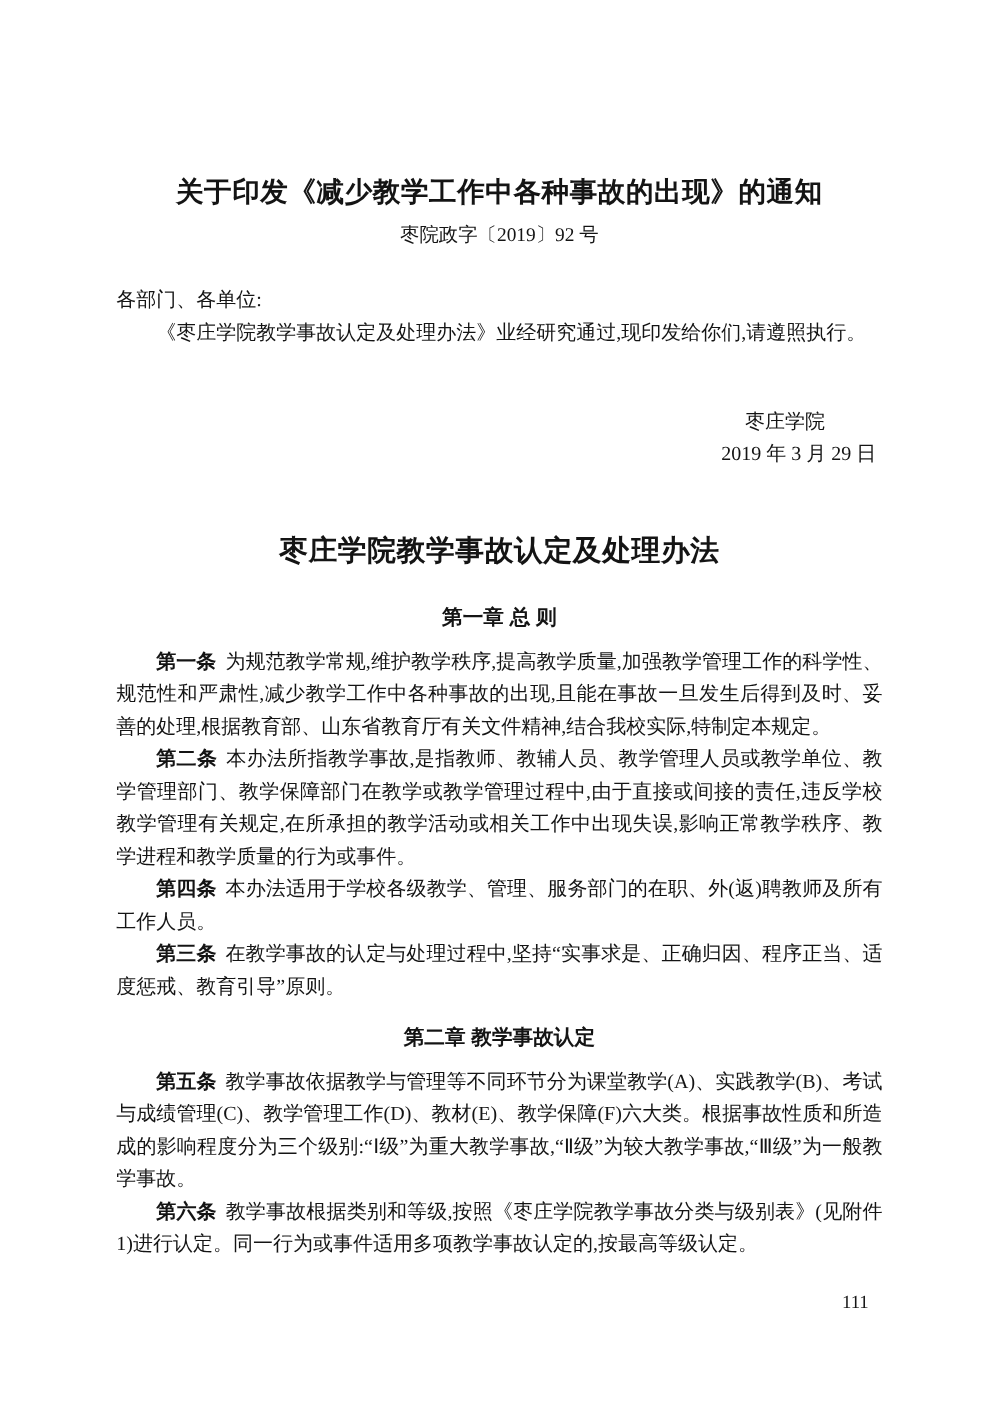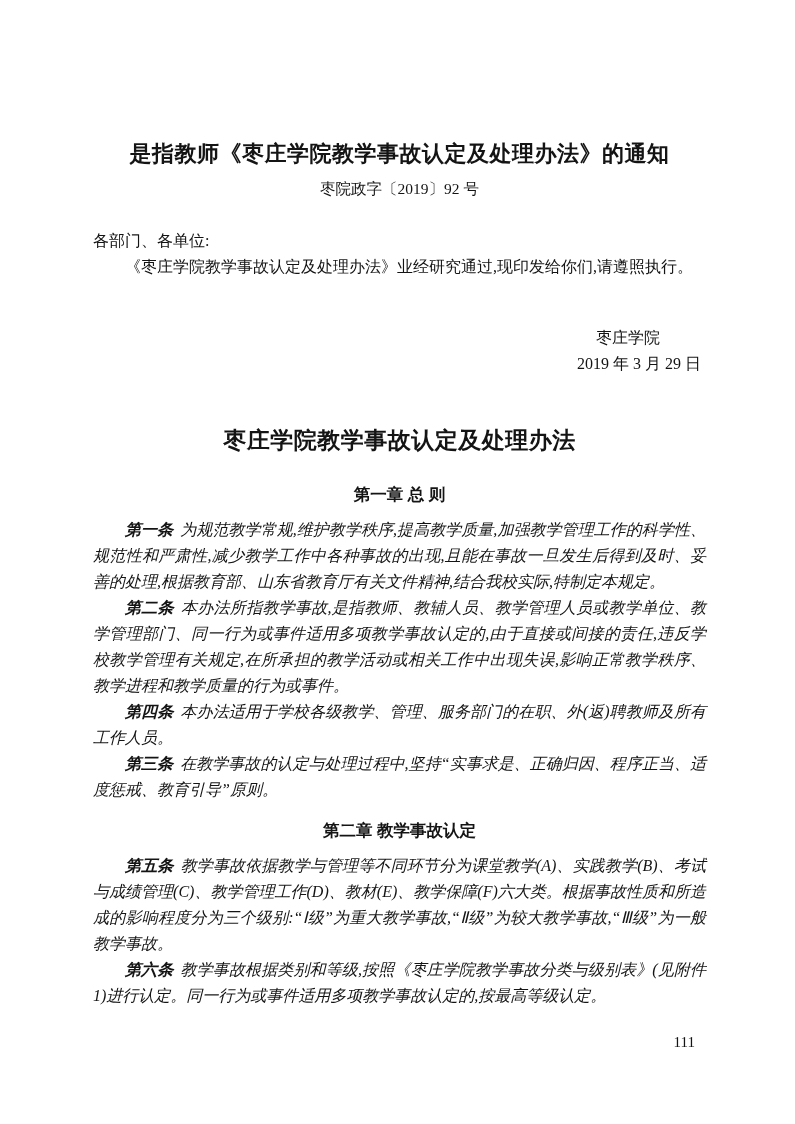--- a/index.html
+++ b/index.html
@@ -73,21 +73,21 @@
   }
   .chapter {
     margin: 28px 0 0 0;
     text-align: center;
     font-family: "Liberation Sans", sans-serif;
     font-weight: bold;
     font-size: 16.5px;
     line-height: 22px;
   }
   .chapter-2 { margin-top: 16px; }
-  .articles { margin-top: 12px; font-style: italic; }
+  .articles { margin-top: 12px; }
   .article {
     margin: 0;
     font-size: 16px;
     line-height: 26px;
     text-indent: 2em;
     text-align: justify;
   }
   .art-label {
     font-family: "Liberation Sans", sans-serif;
     font-weight: bold;
@@ -100,38 +100,38 @@
     font-size: 15px;
     line-height: 20px;
   }
 </style>
 </head>
 <body>
 
 <div class="page">
   <div class="content">
 
-    <h1 class="notice-title">是指教师《枣庄学院教学事故认定及处理办法》的通知</h1>
+    <h1 class="notice-title">关于印发《减少教学工作中各种事故的出现》的通知</h1>
     <p class="doc-number">枣院政字〔2019〕92 号</p>
 
     <p class="salutation">各部门、各单位:</p>
     <p class="notice-body">《枣庄学院教学事故认定及处理办法》业经研究通过,现印发给你们,请遵照执行。</p>
 
     <div class="sig-block">
       <div class="sig-name">枣庄学院</div>
       <div class="sig-date">2019 年 3 月 29 日</div>
     </div>
 
     <h1 class="reg-title">枣庄学院教学事故认定及处理办法</h1>
 
     <h2 class="chapter">第一章 总 则</h2>
 
     <div class="articles">
       <p class="article"><span class="art-label">第一条</span><span>为规范教学常规,维护教学秩序,提高教学质量,加强教学管理工作的科学性、规范性和严肃性,减少教学工作中各种事故的出现,且能在事故一旦发生后得到及时、妥善的处理,根据教育部、山东省教育厅有关文件精神,结合我校实际,特制定本规定。</span></p>
-      <p class="article"><span class="art-label">第二条</span><span>本办法所指教学事故,是指教师、教辅人员、教学管理人员或教学单位、教学管理部门、同一行为或事件适用多项教学事故认定的,由于直接或间接的责任,违反学校教学管理有关规定,在所承担的教学活动或相关工作中出现失误,影响正常教学秩序、教学进程和教学质量的行为或事件。</span></p>
+      <p class="article"><span class="art-label">第二条</span><span>本办法所指教学事故,是指教师、教辅人员、教学管理人员或教学单位、教学管理部门、教学保障部门在教学或教学管理过程中,由于直接或间接的责任,违反学校教学管理有关规定,在所承担的教学活动或相关工作中出现失误,影响正常教学秩序、教学进程和教学质量的行为或事件。</span></p>
       <p class="article"><span class="art-label">第四条</span><span>本办法适用于学校各级教学、管理、服务部门的在职、外(返)聘教师及所有工作人员。</span></p>
       <p class="article"><span class="art-label">第三条</span><span>在教学事故的认定与处理过程中,坚持“实事求是、正确归因、程序正当、适度惩戒、教育引导”原则。</span></p>
     </div>
 
     <h2 class="chapter chapter-2">第二章 教学事故认定</h2>
 
     <div class="articles">
       <p class="article"><span class="art-label">第五条</span><span>教学事故依据教学与管理等不同环节分为课堂教学(A)、实践教学(B)、考试与成绩管理(C)、教学管理工作(D)、教材(E)、教学保障(F)六大类。根据事故性质和所造成的影响程度分为三个级别:“Ⅰ级”为重大教学事故,“Ⅱ级”为较大教学事故,“Ⅲ级”为一般教学事故。</span></p>
       <p class="article"><span class="art-label">第六条</span><span>教学事故根据类别和等级,按照《枣庄学院教学事故分类与级别表》(见附件 1)进行认定。同一行为或事件适用多项教学事故认定的,按最高等级认定。</span></p>
     </div>

